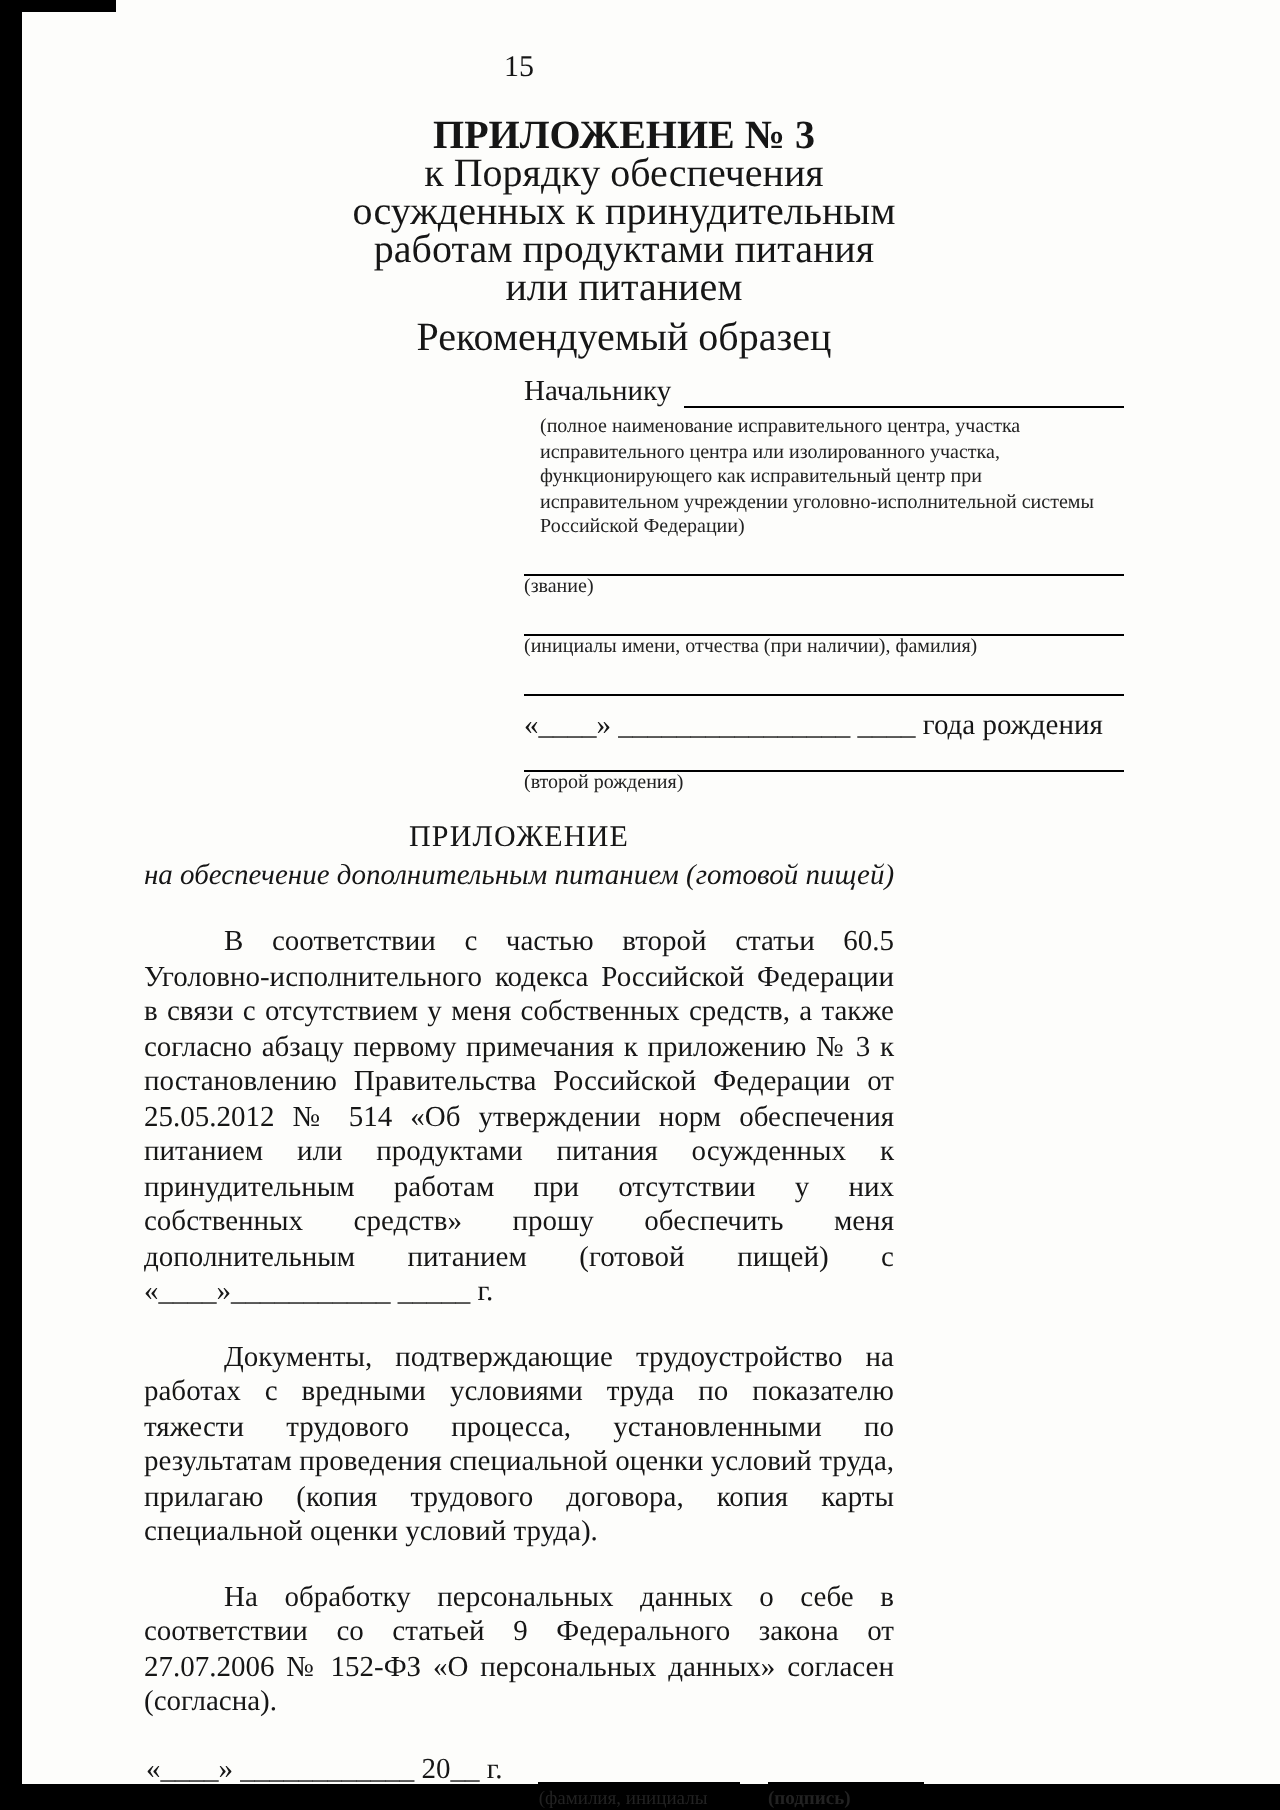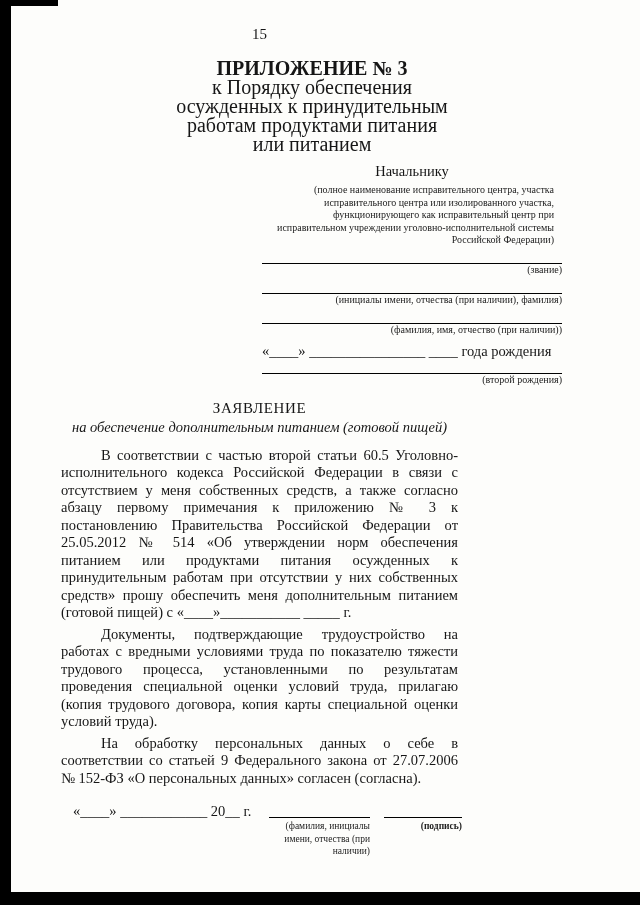--- a/index.html
+++ b/index.html
@@ -9,32 +9,32 @@
   .edge-left{position:absolute;left:0;top:0;width:11px;height:905px;background:#000;}
   .edge-bottom{position:absolute;left:0;bottom:0;width:640px;height:13px;background:#000;}
   .edge-top{position:absolute;left:0;top:0;width:58px;height:6px;background:#000;}
   .content{position:absolute;left:0;top:0;width:512px;height:905px;
            padding:26px 50px 20px 57px;box-sizing:border-box;}
   .page-number{text-align:center;font-size:15px;margin-bottom:16px;}
   .appendix{width:300px;margin-left:auto;text-align:center;font-size:20px;line-height:19px;}
   .appendix .bold{font-weight:bold;}
   .sample{margin-top:6px;}
   .addr{width:300px;margin-left:205px;font-size:14.5px;line-height:19px;margin-top:8px;}
-  .fill-row{display:flex;align-items:center;flex-direction:column;}
+  .fill-row{display:flex;align-items:flex-start;}
   .fill{flex:1;border-bottom:1px solid #000;margin-left:6px;height:16px;}
-  .note{font-size:10px;line-height:12.5px;text-align:right;color:#222;}
+  .note{font-size:10px;line-height:12.5px;text-align:left;color:#222;}
   .org-note{margin-top:2px;padding:0 8px;}
   .rule{border-bottom:1px solid #000;height:0;}  .mt12{margin-top:12px;}
   .mt16{margin-top:16px;}  .mt17{margin-top:17px;}
   .from-label{margin-top:10px;}
   .birth-line{margin-top:6px;white-space:nowrap;}
   .doc-title{margin-top:12px;text-align:center;font-size:15px;letter-spacing:0.6px;line-height:19px;}
   .doc-subtitle{text-align:center;font-size:14.5px;line-height:19px;font-style:italic;}
   .body-text{margin-top:10px;font-size:14.5px;line-height:17.5px;text-align:justify;}
-  .body-text p{margin:4px;text-indent:40px;font-family:Liberation Serif, serif;}
+  .body-text p{margin:15px;text-indent:40px;font-family:Liberation Serif, serif;}
   .sig-row{display:flex;margin-top:16px;font-size:14.5px;}
   .sig-date{white-space:nowrap;margin-left:16px;}
   .sig-fio{flex:1;margin-left:18px;}
   .sig-sign{width:78px;margin-left:14px;font-weight:bold;}
   .sig-line{border-bottom:1px solid #000;height:14px;}
   .sig-fio .note,.sig-sign .note{margin-top:2px;font-size:9.5px;}
 </style>
 </head>
 <body>
 
@@ -46,46 +46,46 @@
   <div class="content">
 
     <div class="page-number">15</div>
 
     <div class="appendix">
       <div class="bold">ПРИЛОЖЕНИЕ № 3</div>
       <div>к Порядку обеспечения</div>
       <div>осужденных к принудительным</div>
       <div>работам продуктами питания</div>
       <div>или питанием</div>
+      <div class="sample">Рекомендуемый образец</div>
     </div>
 
     <div class="addr">
       <div class="fill-row">
         <span>Начальнику</span>
         <span class="fill"></span>
       </div>
       <div class="note org-note">(полное наименование исправительного центра, участка исправительного центра или изолированного участка, функционирующего как исправительный центр при исправительном учреждении уголовно-исполнительной системы Российской Федерации)</div>
 
       <div class="rule mt16"></div>
       <div class="note">(звание)</div>
 
       <div class="rule mt17"></div>
       <div class="note">(инициалы имени, отчества (при наличии), фамилия)</div>
 
 
       <div class="rule mt16"></div>
-      <div class="note">(фамилия, имя, отчество (при наличии))</div>
 
       <div class="birth-line">«____» ________________ ____ года рождения</div>
 
       <div class="rule mt12"></div>
       <div class="note">(второй рождения)</div>
     </div>
 
-    <div class="doc-title">ЗАЯВЛЕНИЕ</div>
+    <div class="doc-title">ПРИЛОЖЕНИЕ</div>
     <div class="doc-subtitle">на обеспечение дополнительным питанием (готовой пищей)</div>
 
     <div class="body-text">
       <p>В соответствии с частью второй статьи 60.5 Уголовно-исполнительного кодекса Российской Федерации в связи с отсутствием у меня собственных средств, а также согласно абзацу первому примечания к приложению № 3 к постановлению Правительства Российской Федерации от 25.05.2012 № 514 «Об утверждении норм обеспечения питанием или продуктами питания осужденных к принудительным работам при отсутствии у них собственных средств» прошу обеспечить меня дополнительным питанием (готовой пищей) с «____»___________ _____ г.</p>
       <p>Документы, подтверждающие трудоустройство на работах с вредными условиями труда по показателю тяжести трудового процесса, установленными по результатам проведения специальной оценки условий труда, прилагаю (копия трудового договора, копия карты специальной оценки условий труда).</p>
       <p>На обработку персональных данных о себе в соответствии со статьей 9 Федерального закона от 27.07.2006 № 152-ФЗ «О персональных данных» согласен (согласна).</p>
     </div>
 
     <div class="sig-row">
       <div class="sig-date">«____» ____________ 20__ г.</div>

